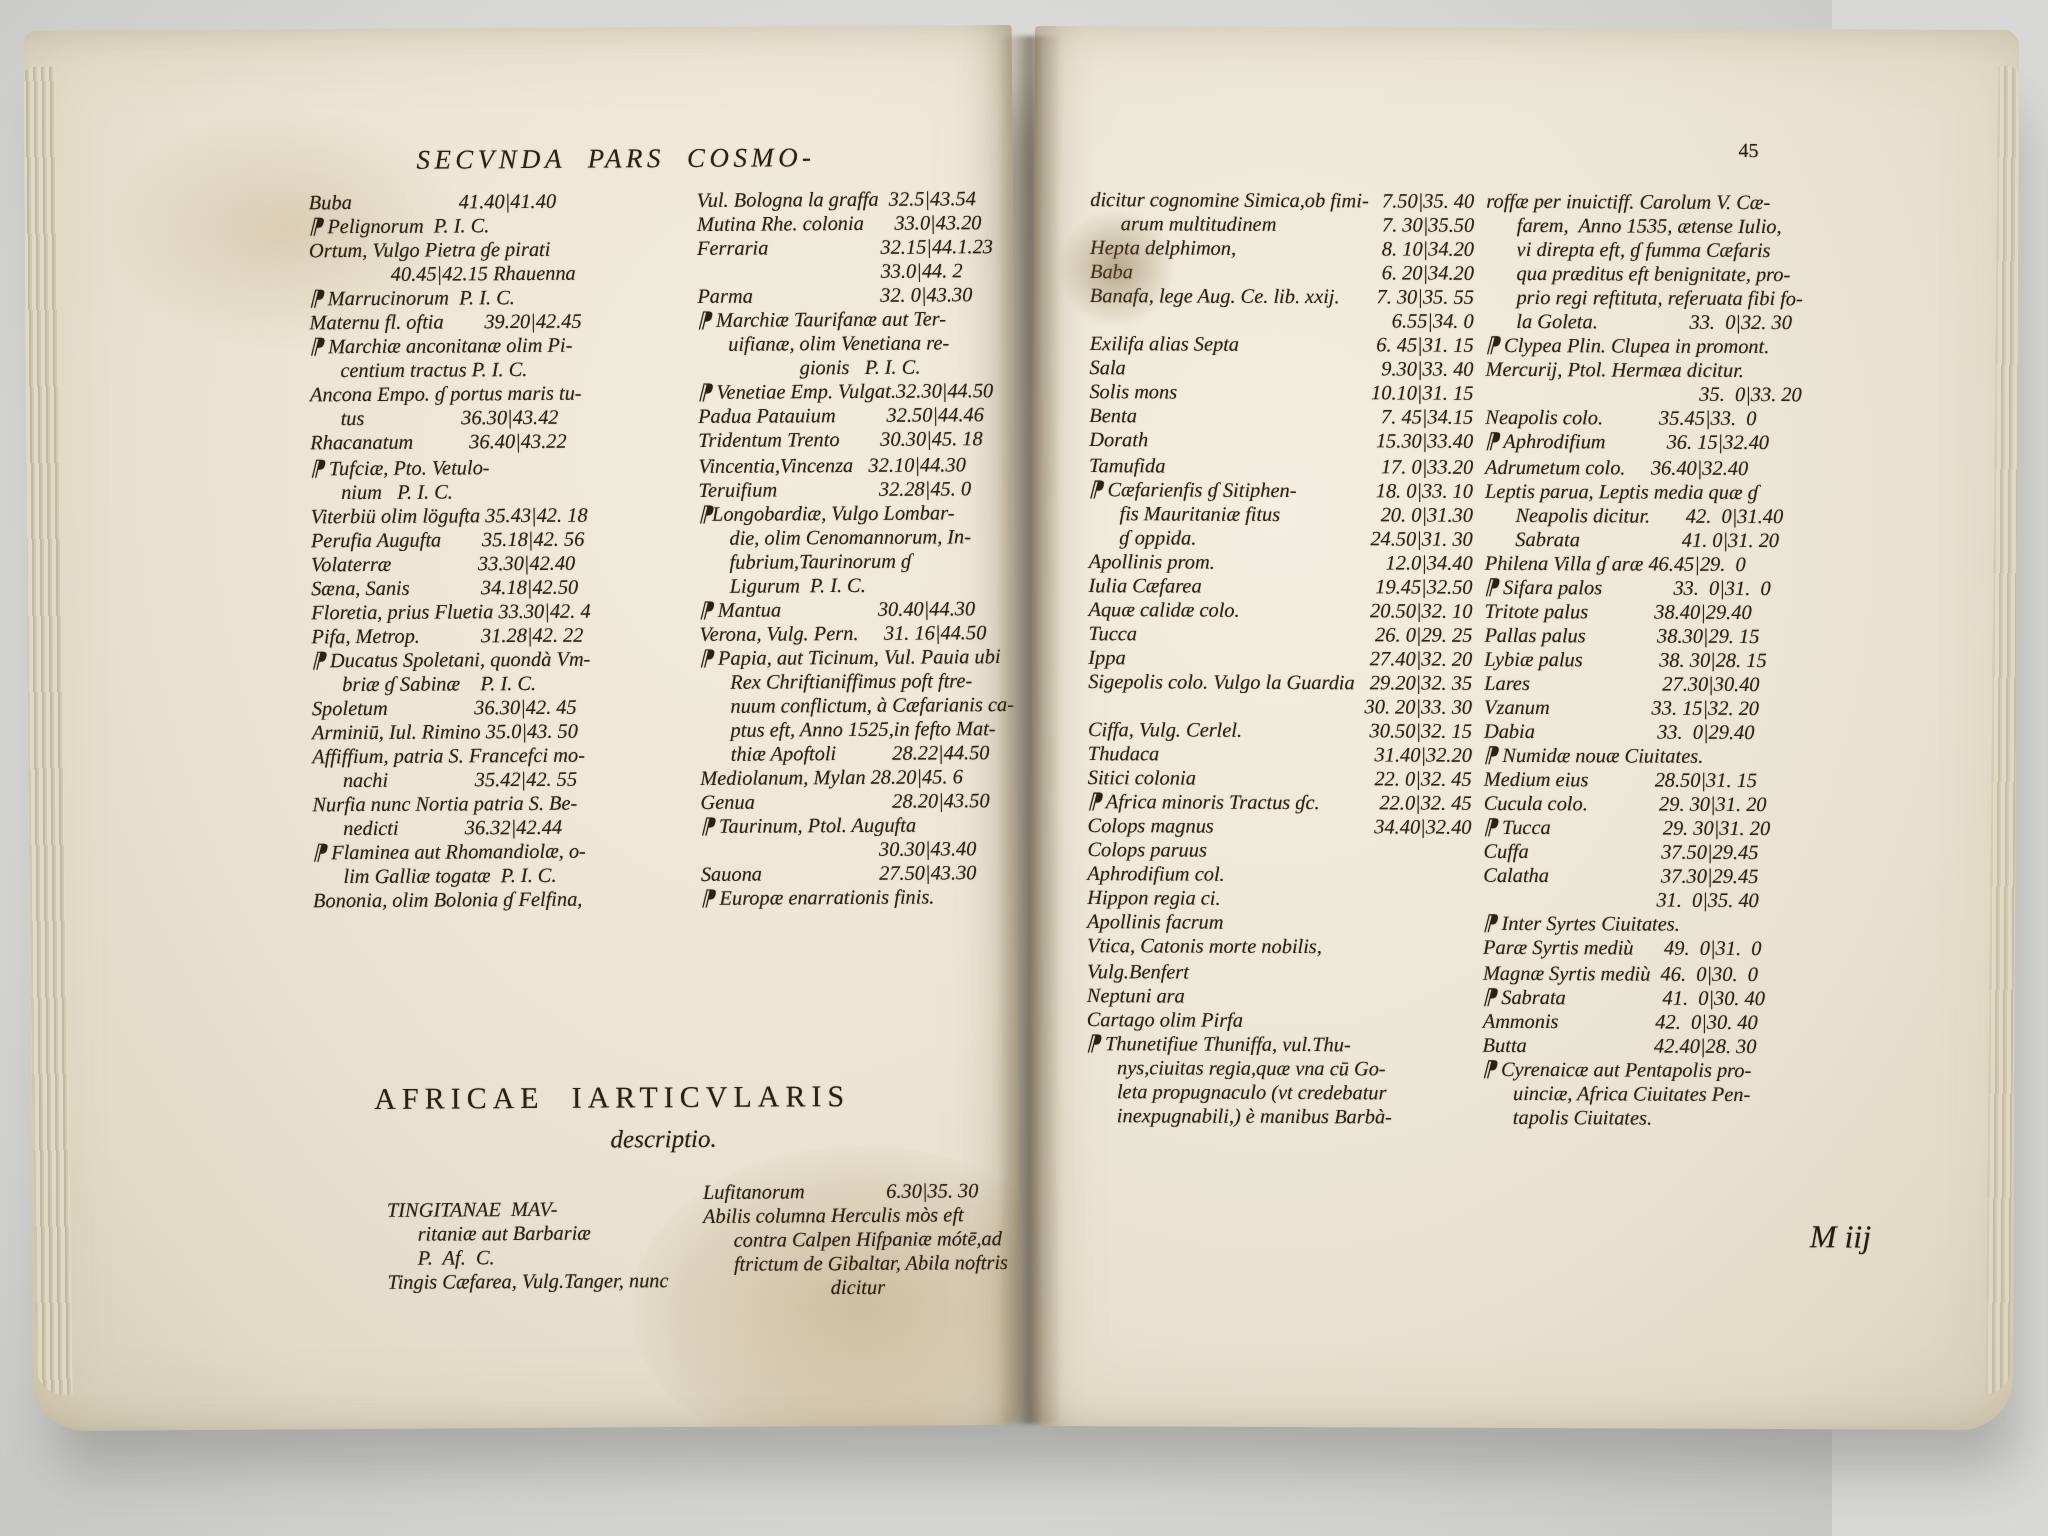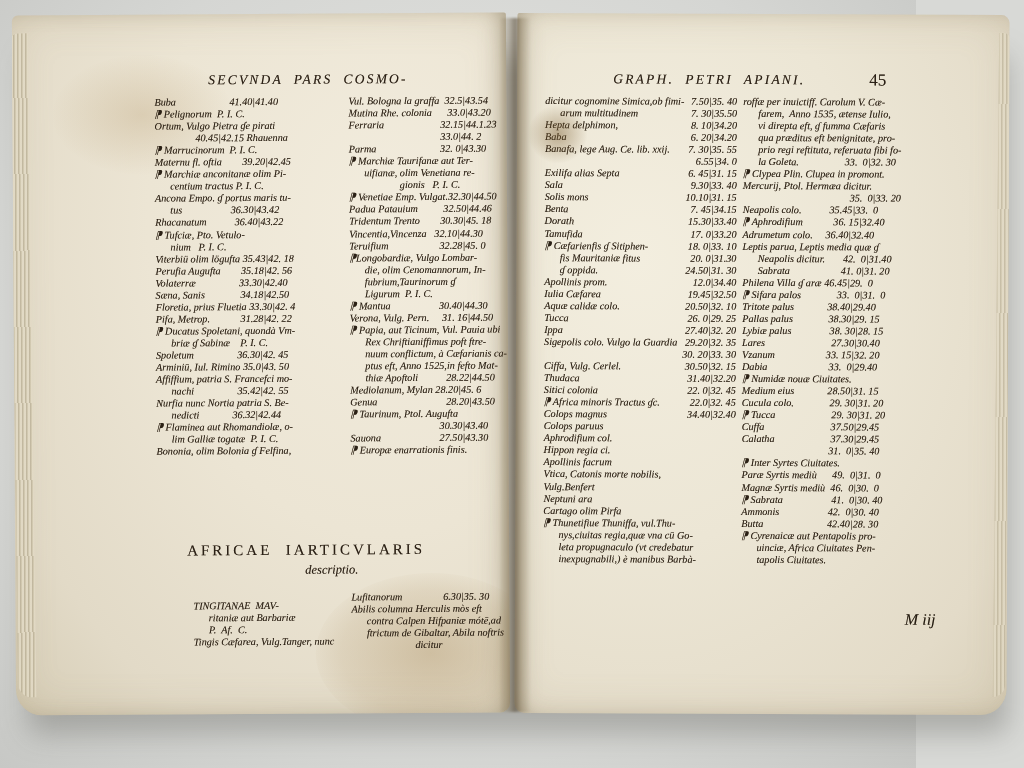--- a/index.html
+++ b/index.html
@@ -135,21 +135,21 @@
   }
 
   .head {
     font-variant: small-caps;
     letter-spacing: 2.2px;
     font-size: 13.5px;
     font-style: italic;
     color: #2a2016;
   }
   .folio {
-    font-size: 17px;
+    font-size: 10px;
     color: #2a2016;
   }
 
   .col {
     position: absolute;
     font-size: 10.2px;
     line-height: 12.05px;
     color: #2b2116;
     font-style: italic;
     white-space: pre;
@@ -262,21 +262,20 @@
       <div class="col ink" style="left:336px; top:578px; width:200px;" id="lp-f2">Lufitanorum                6.30|35. 30
 Abilis columna Herculis mòs eft
       contra Calpen Hifpaniæ mótē,ad
       ftrictum de Gibaltar, Abila noftris
                          dicitur</div>
     </div>
 
     <div class="page page-right">
       <div class="edges edges-right"></div>
 
-      <div class="txt head ink" style="left:96px; top:58px;">GRAPH.  PETRI  APIANI.</div>
       <div class="txt folio ink" style="left:352px; top:56px;">45</div>
 
       <div class="col ink" style="left:28px; top:82px; width:196px;" id="rp-c1">dicitur cognomine Simica,ob fimi-
       arum multitudinem
 Hepta delphimon,
 Baba
 Banafa, lege Aug. Ce. lib. xxij.
 
 Exilifa alias Septa
 Sala

